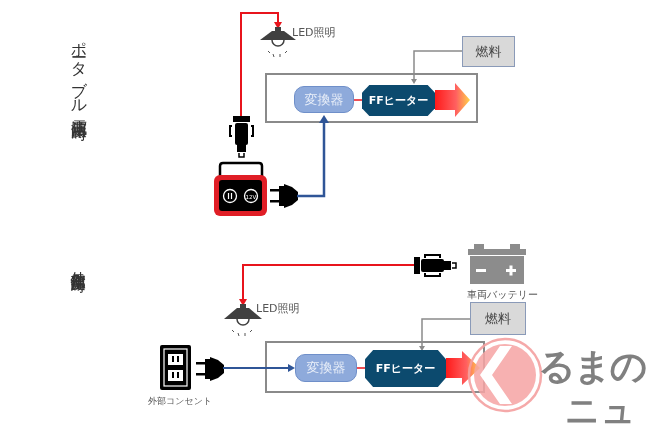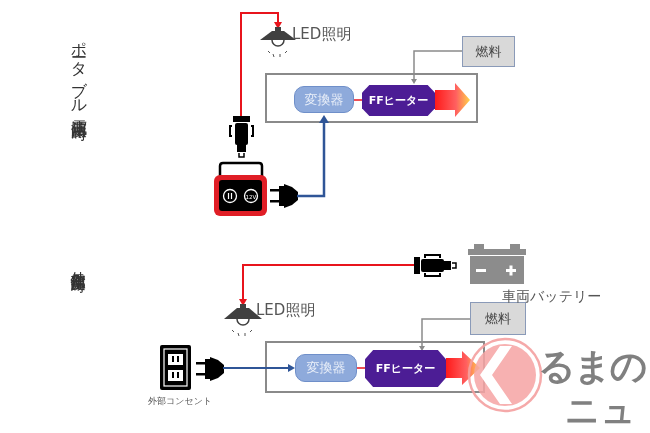--- a/index.html
+++ b/index.html
@@ -3,27 +3,27 @@
   <meta charset="utf-8">
   <style>
     html, body { margin: 0; padding: 0; background: #ffffff; }
     body { width: 650px; height: 433px; position: relative; overflow: hidden;
            font-family: "DejaVu Sans", sans-serif; }
     svg.canvas { position: absolute; left: 0; top: 0; }
     .vtext { position: absolute; writing-mode: vertical-rl; text-orientation: upright;
              font-family: "DejaVu Sans", sans-serif; color: #333; letter-spacing: 1px; }
     .vtext.top { left: 68px; top: 30px; font-size: 16px; }
     .vtext.bottom { left: 68px; top: 260px; font-size: 15px; }
-    .small-label { position: absolute; font-size: 15px; color: #555; white-space: nowrap;
+    .small-label { position: absolute; font-size: 11px; color: #555; white-space: nowrap;
                    font-family: "DejaVu Sans", sans-serif; }
     .group-box { position: absolute; border: 2px solid #8a8a8a; background: #fff; box-sizing: border-box; }
     .converter { position: absolute; background: #8eaadb; border: 1px solid #6f8fc9; border-radius: 10px;
                  color: #e8eef8; font-size: 13px; display: flex; align-items: center; justify-content: center;
                  box-sizing: border-box; }
-    .heater { position: absolute; background: #4c1d95; color: #fff; font-size: 11px; font-weight: bold;
+    .heater { position: absolute; background: #0c4a6e; color: #fff; font-size: 11px; font-weight: bold;
               display: flex; align-items: center; justify-content: center;
               clip-path: polygon(10% 0, 90% 0, 100% 25%, 100% 75%, 90% 100%, 10% 100%, 0 75%, 0 25%); }
     .fuel { position: absolute; background: #d9d9d9; border: 1px solid #8a9ab8; color: #444;
             font-size: 13px; display: flex; align-items: center; justify-content: center; box-sizing: border-box; }
     .logo-text1 { position: absolute; left: 538px; top: 342px; font-size: 37px; font-weight: bold; color: #808080;
                   letter-spacing: -2px; font-family: "DejaVu Sans", sans-serif; }
     .logo-text2 { position: absolute; left: 540px; top: 388px; font-size: 34px; font-weight: bold; color: #808080;
                   letter-spacing: 1px; font-family: "DejaVu Sans", sans-serif; margin-left: 25px; }
   </style>
 </head>
@@ -157,21 +157,21 @@
 
 <div class="converter" style="left:294px; top:86px; width:60px; height:27px;">変換器</div>
 <div class="heater" style="left:362px; top:85px; width:73px; height:31px;">FFヒーター</div>
 <div class="fuel" style="left:462px; top:36px; width:53px; height:31px;">燃料</div>
 <div class="small-label" style="left:292px; top:25px;">LED照明</div>
 
 <div class="converter" style="left:295px; top:354px; width:62px; height:28px;">変換器</div>
 <div class="heater" style="left:365px; top:350px; width:81px; height:37px;">FFヒーター</div>
 <div class="fuel" style="left:470px; top:302px; width:56px; height:33px;">燃料</div>
 <div class="small-label" style="left:256px; top:301px;">LED照明</div>
-<div class="small-label" style="left:467px; top:288px; font-size:14px;margin-left:35px;">車両バッテリー</div>
+<div class="small-label" style="left:467px; top:288px; font-size:10px;">車両バッテリー</div>
 <div class="small-label" style="left:148px; top:395px; font-size:9px;">外部コンセント</div>
 
 <svg class="canvas" width="650" height="433" viewBox="0 0 650 433" style="pointer-events:none;">
   <circle cx="505" cy="375" r="36" fill="none" stroke="#f4a0a0" stroke-width="2.5" opacity="0.9"></circle>
   <circle cx="505" cy="375" r="31" fill="#f6a3a3" opacity="0.85"></circle>
   <polygon points="500,346 480,375 500,404 512,404 492,375 512,346" fill="#ffffff"></polygon>
 </svg>
 <div class="logo-text1">るまの</div>
 <div class="logo-text2">ニュース</div>
 

